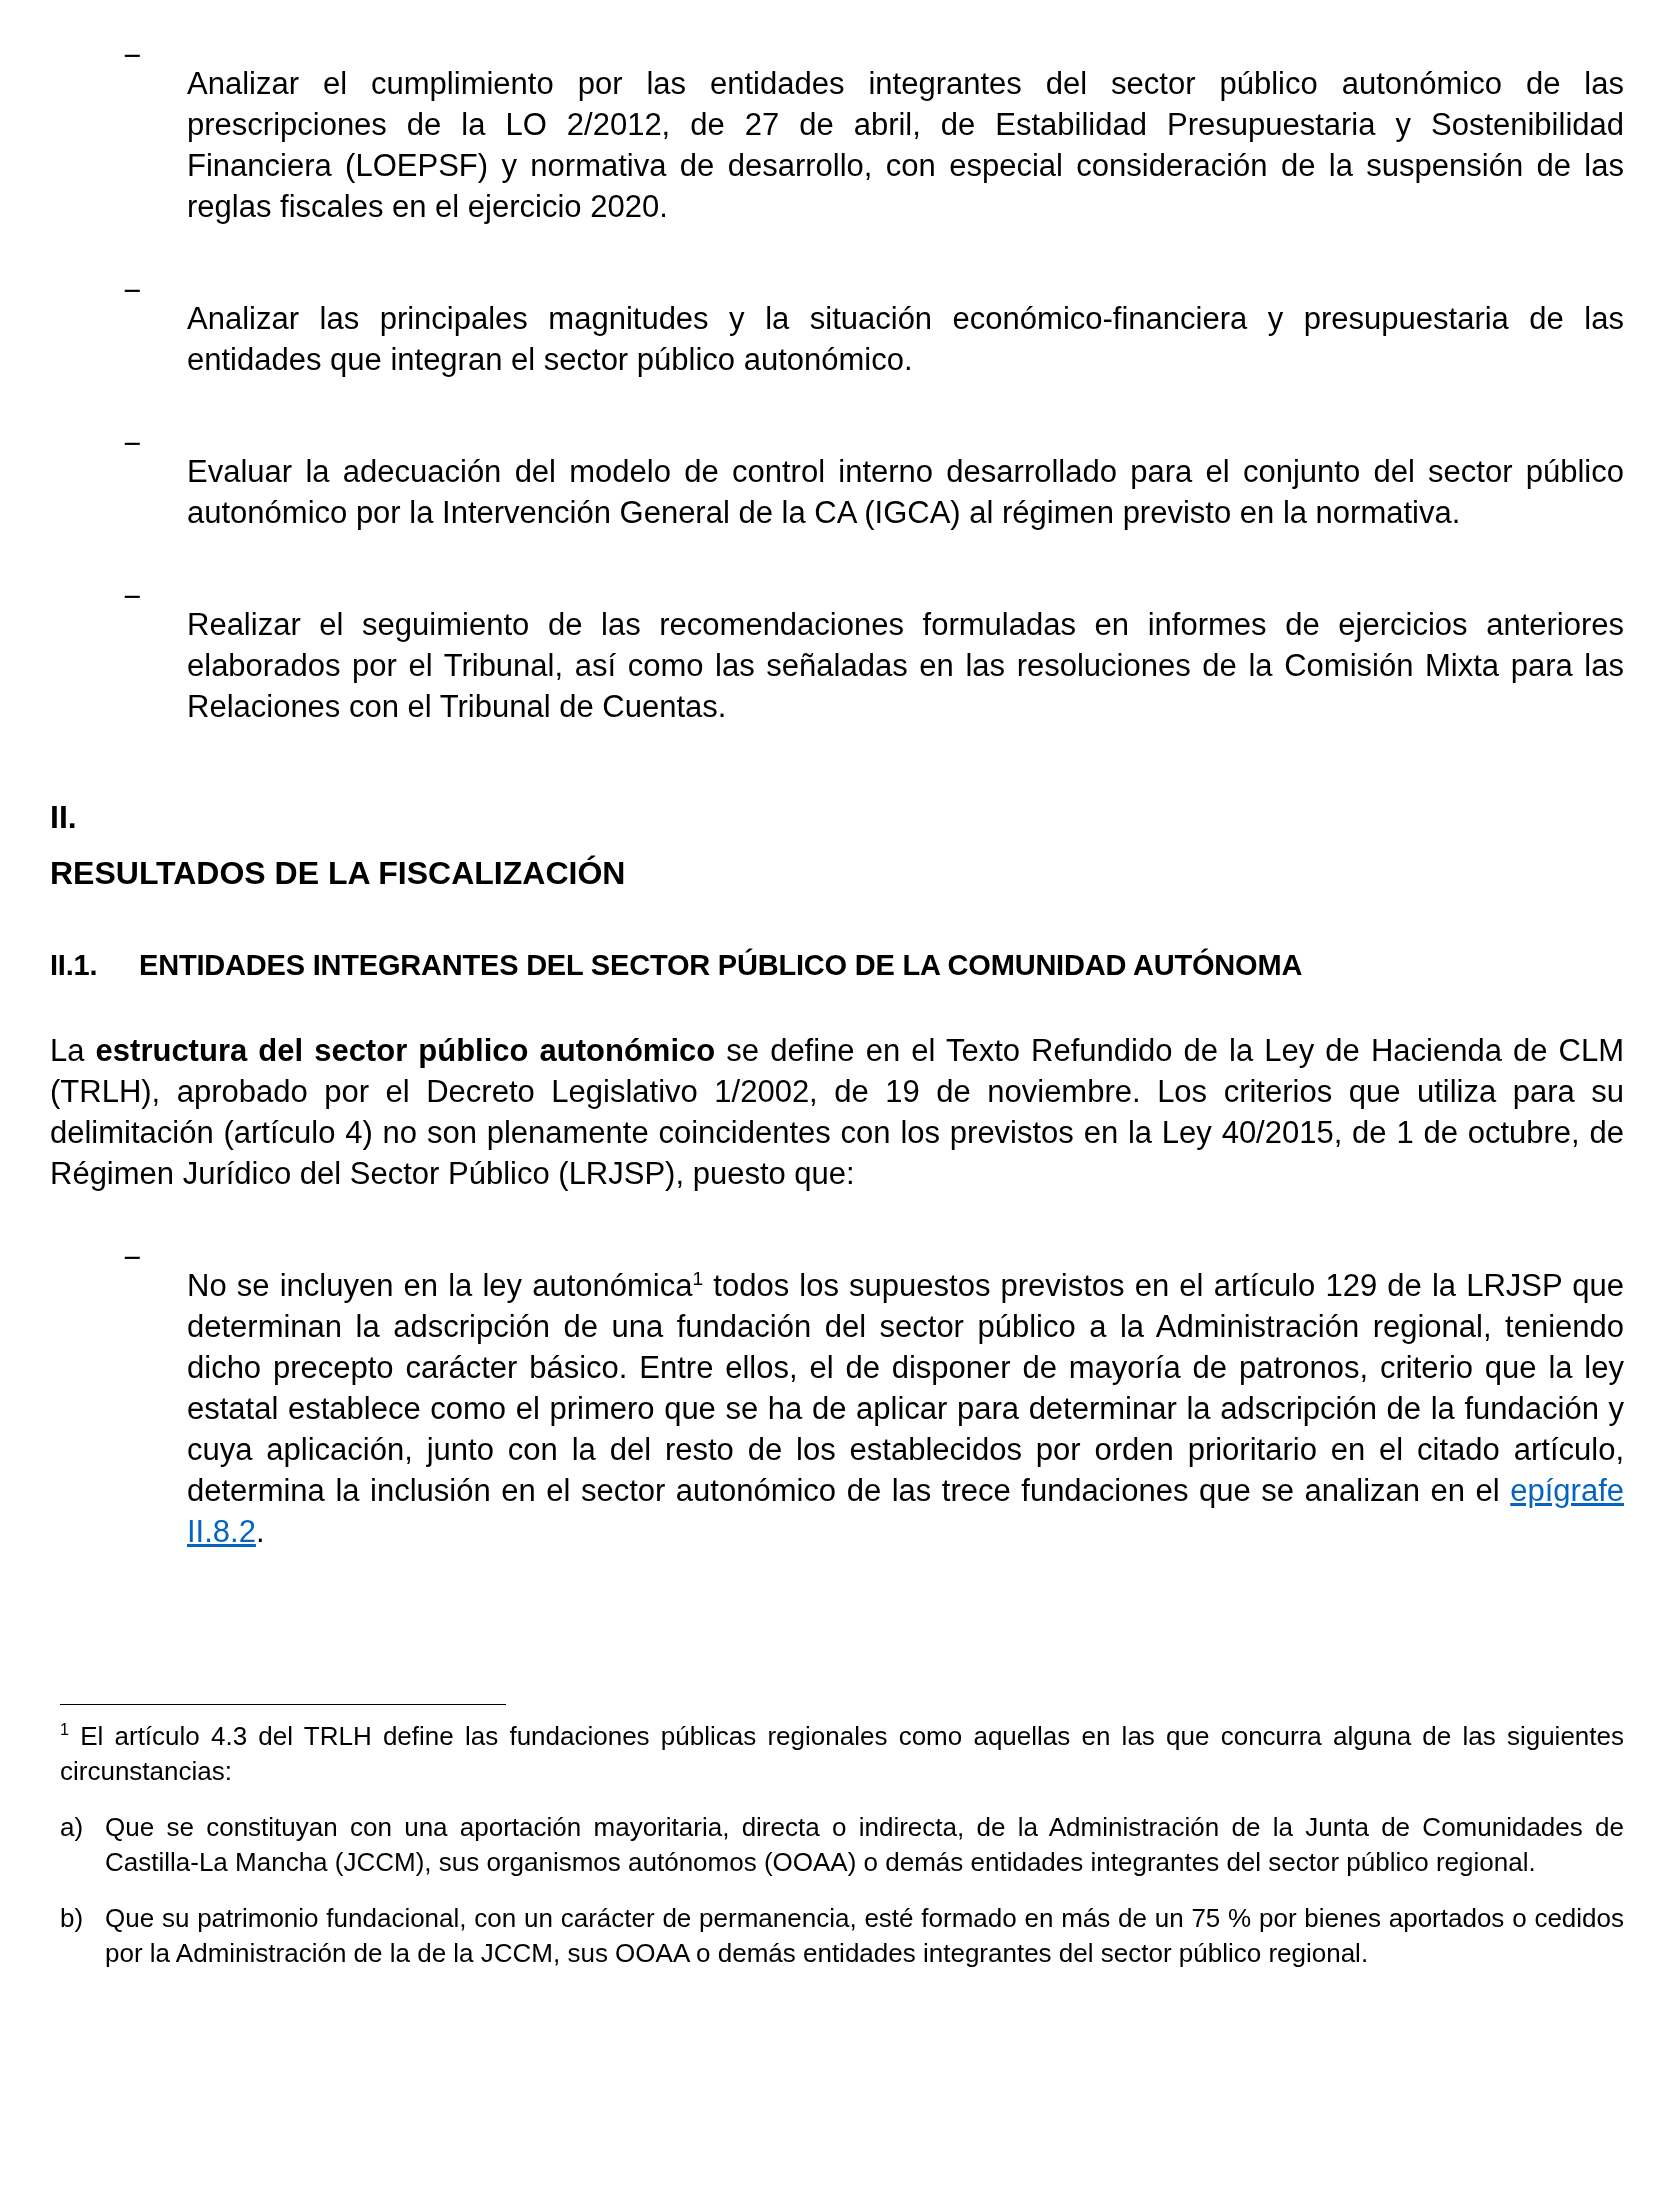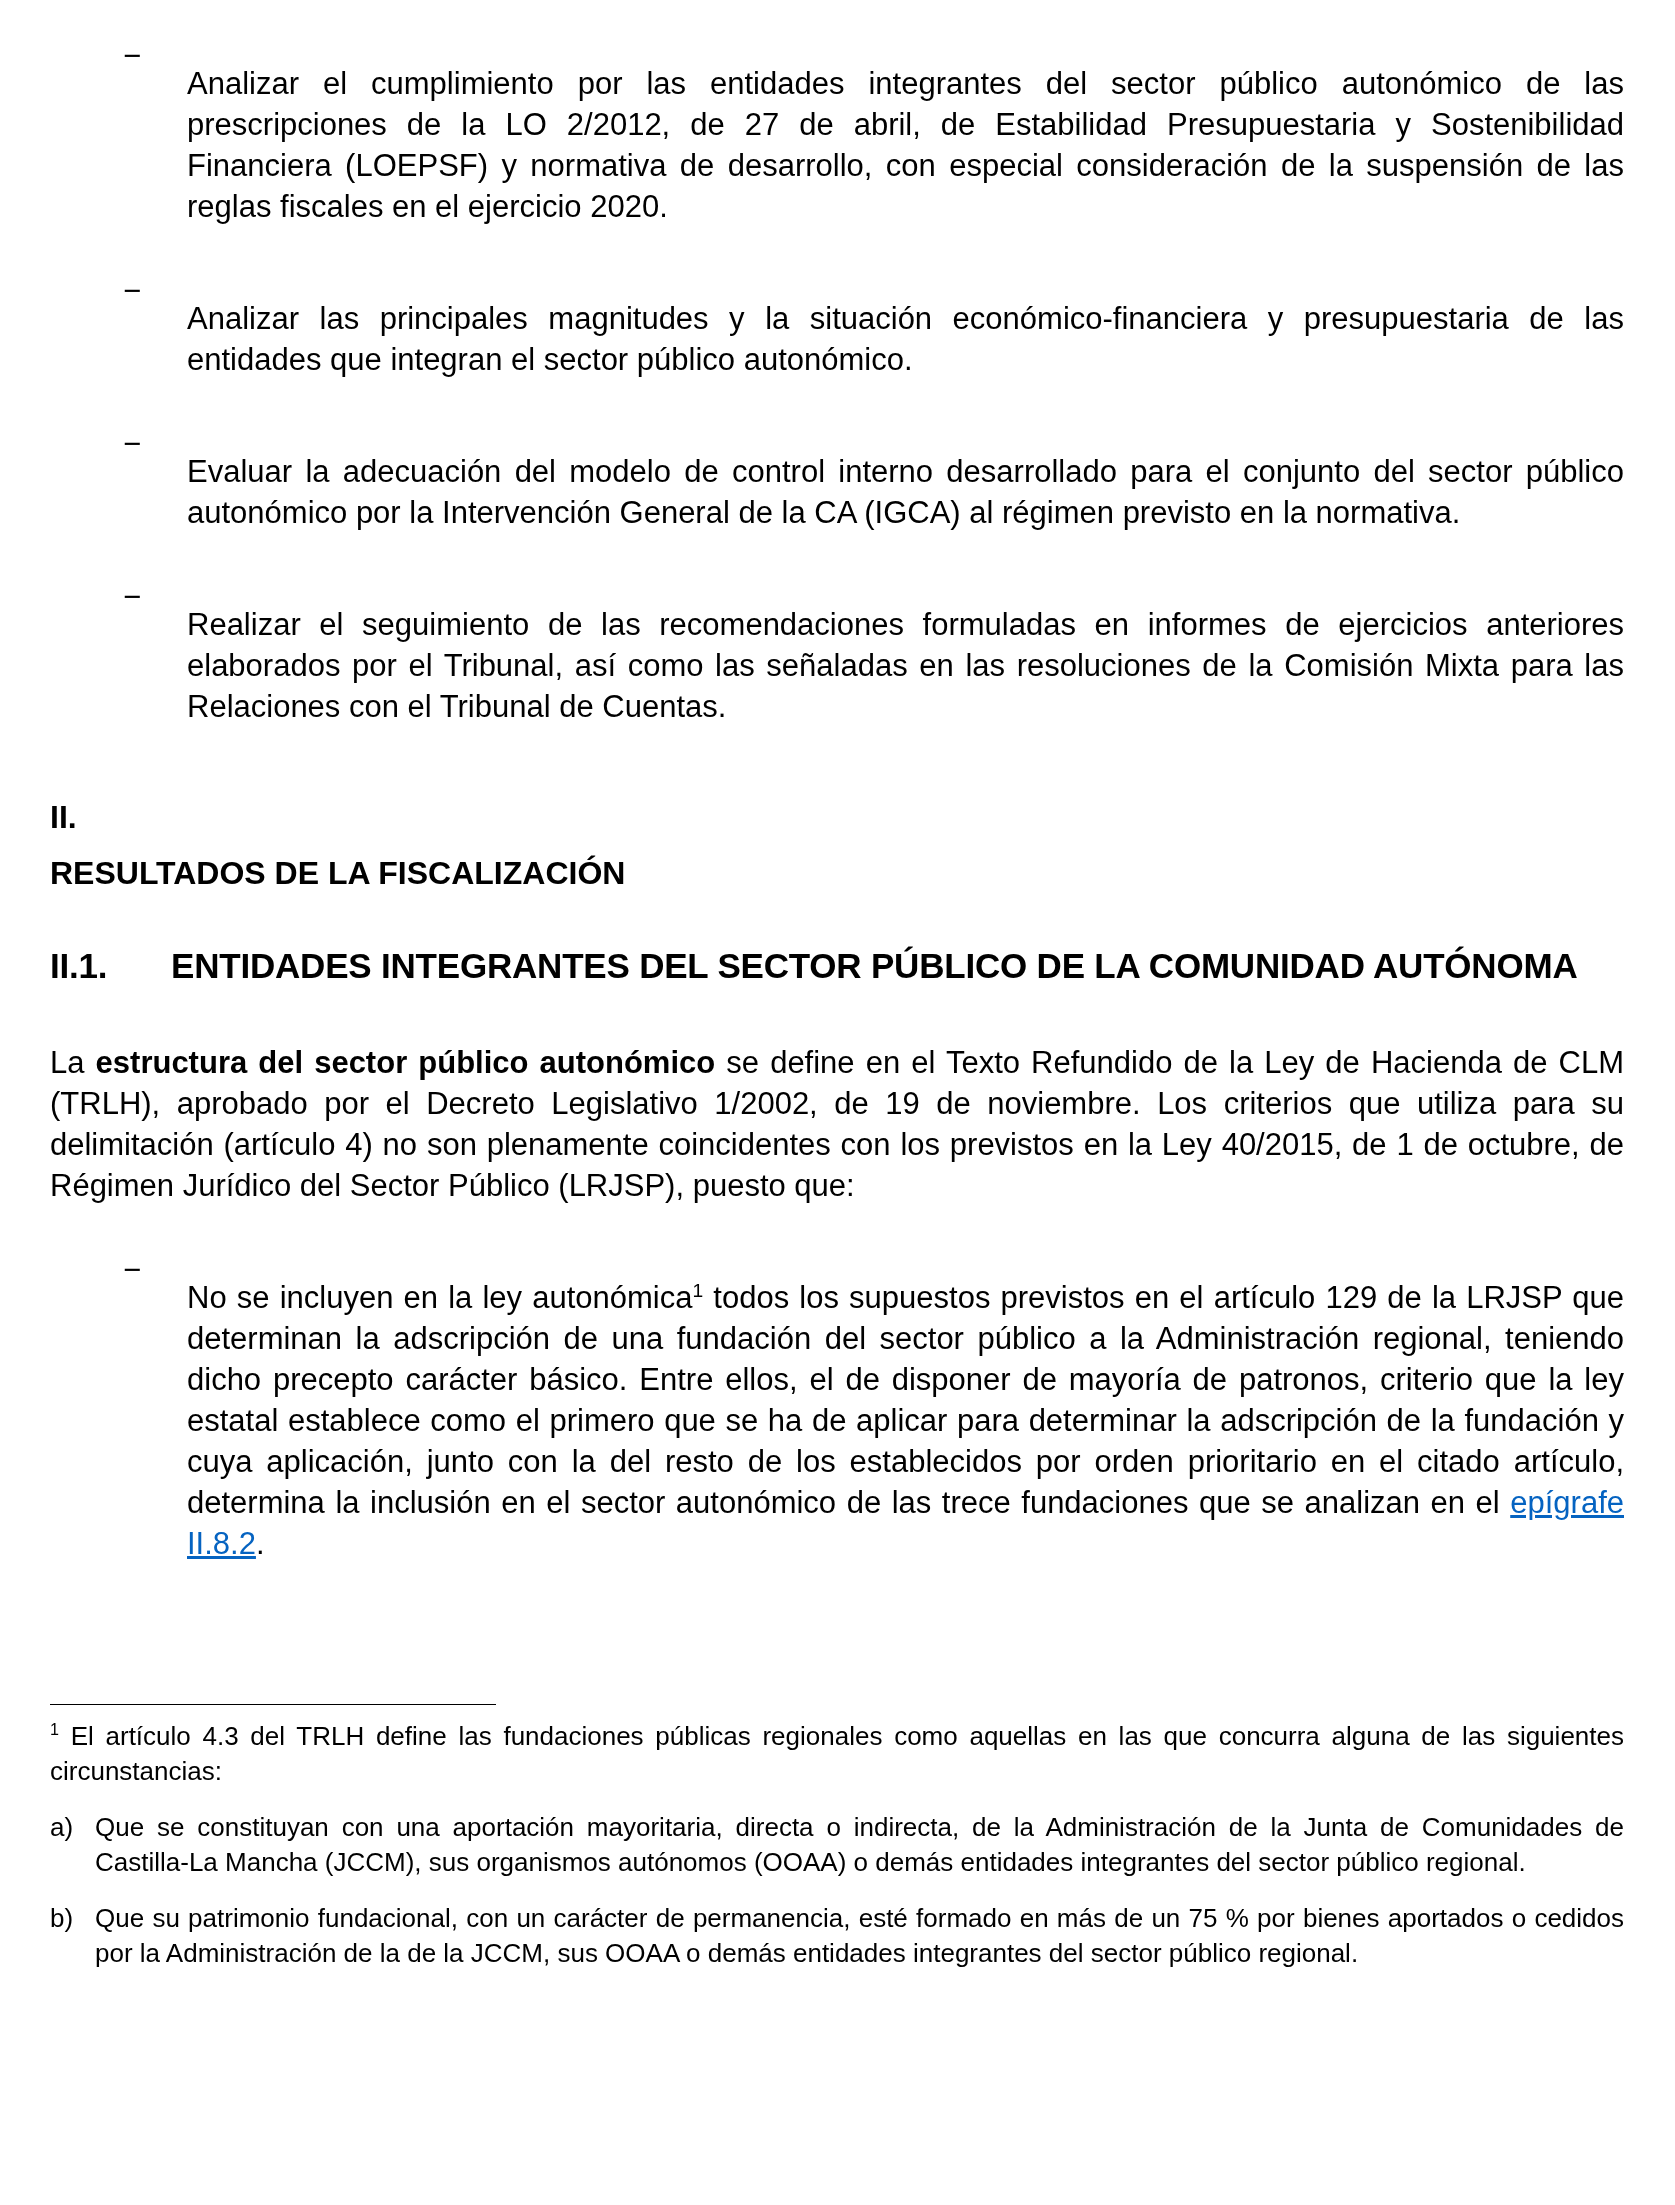--- a/index.html
+++ b/index.html
@@ -44,40 +44,39 @@
     font-weight: bold;
     font-size: 32px;
     line-height: 41px;
     margin: 70px 0 51px 0;
     flex-direction: column;
   }
   .h1 .num { flex: 0 0 56px; }
   .h2 {
     display: flex;
     font-weight: bold;
-    font-size: 35px;
+    font-size: 29px;
     line-height: 41px;
     letter-spacing: -0.2px;
-    margin: 0 0 56px 0;
-    gap: 32px;
+    margin: 0 0 44px 0;
   }
   .h2 .num { flex: 0 0 89px; }
   sup.fn {
     font-size: 0.62em;
     vertical-align: super;
     line-height: 0;
   }
   a.doclink {
     color: #0563C1;
     text-decoration: underline;
     cursor: pointer;
   }
   .footnotes {
     position: absolute;
-    left: 50px;
+    left: 60px;
     right: 51px;
     top: 1704px;
     font-size: 26px;
     line-height: 35px;
   }
   .fn-rule {
     width: 446px;
     border-top: 1.6px solid #000000;
     margin: 0 0 14.3px 0;
   }

